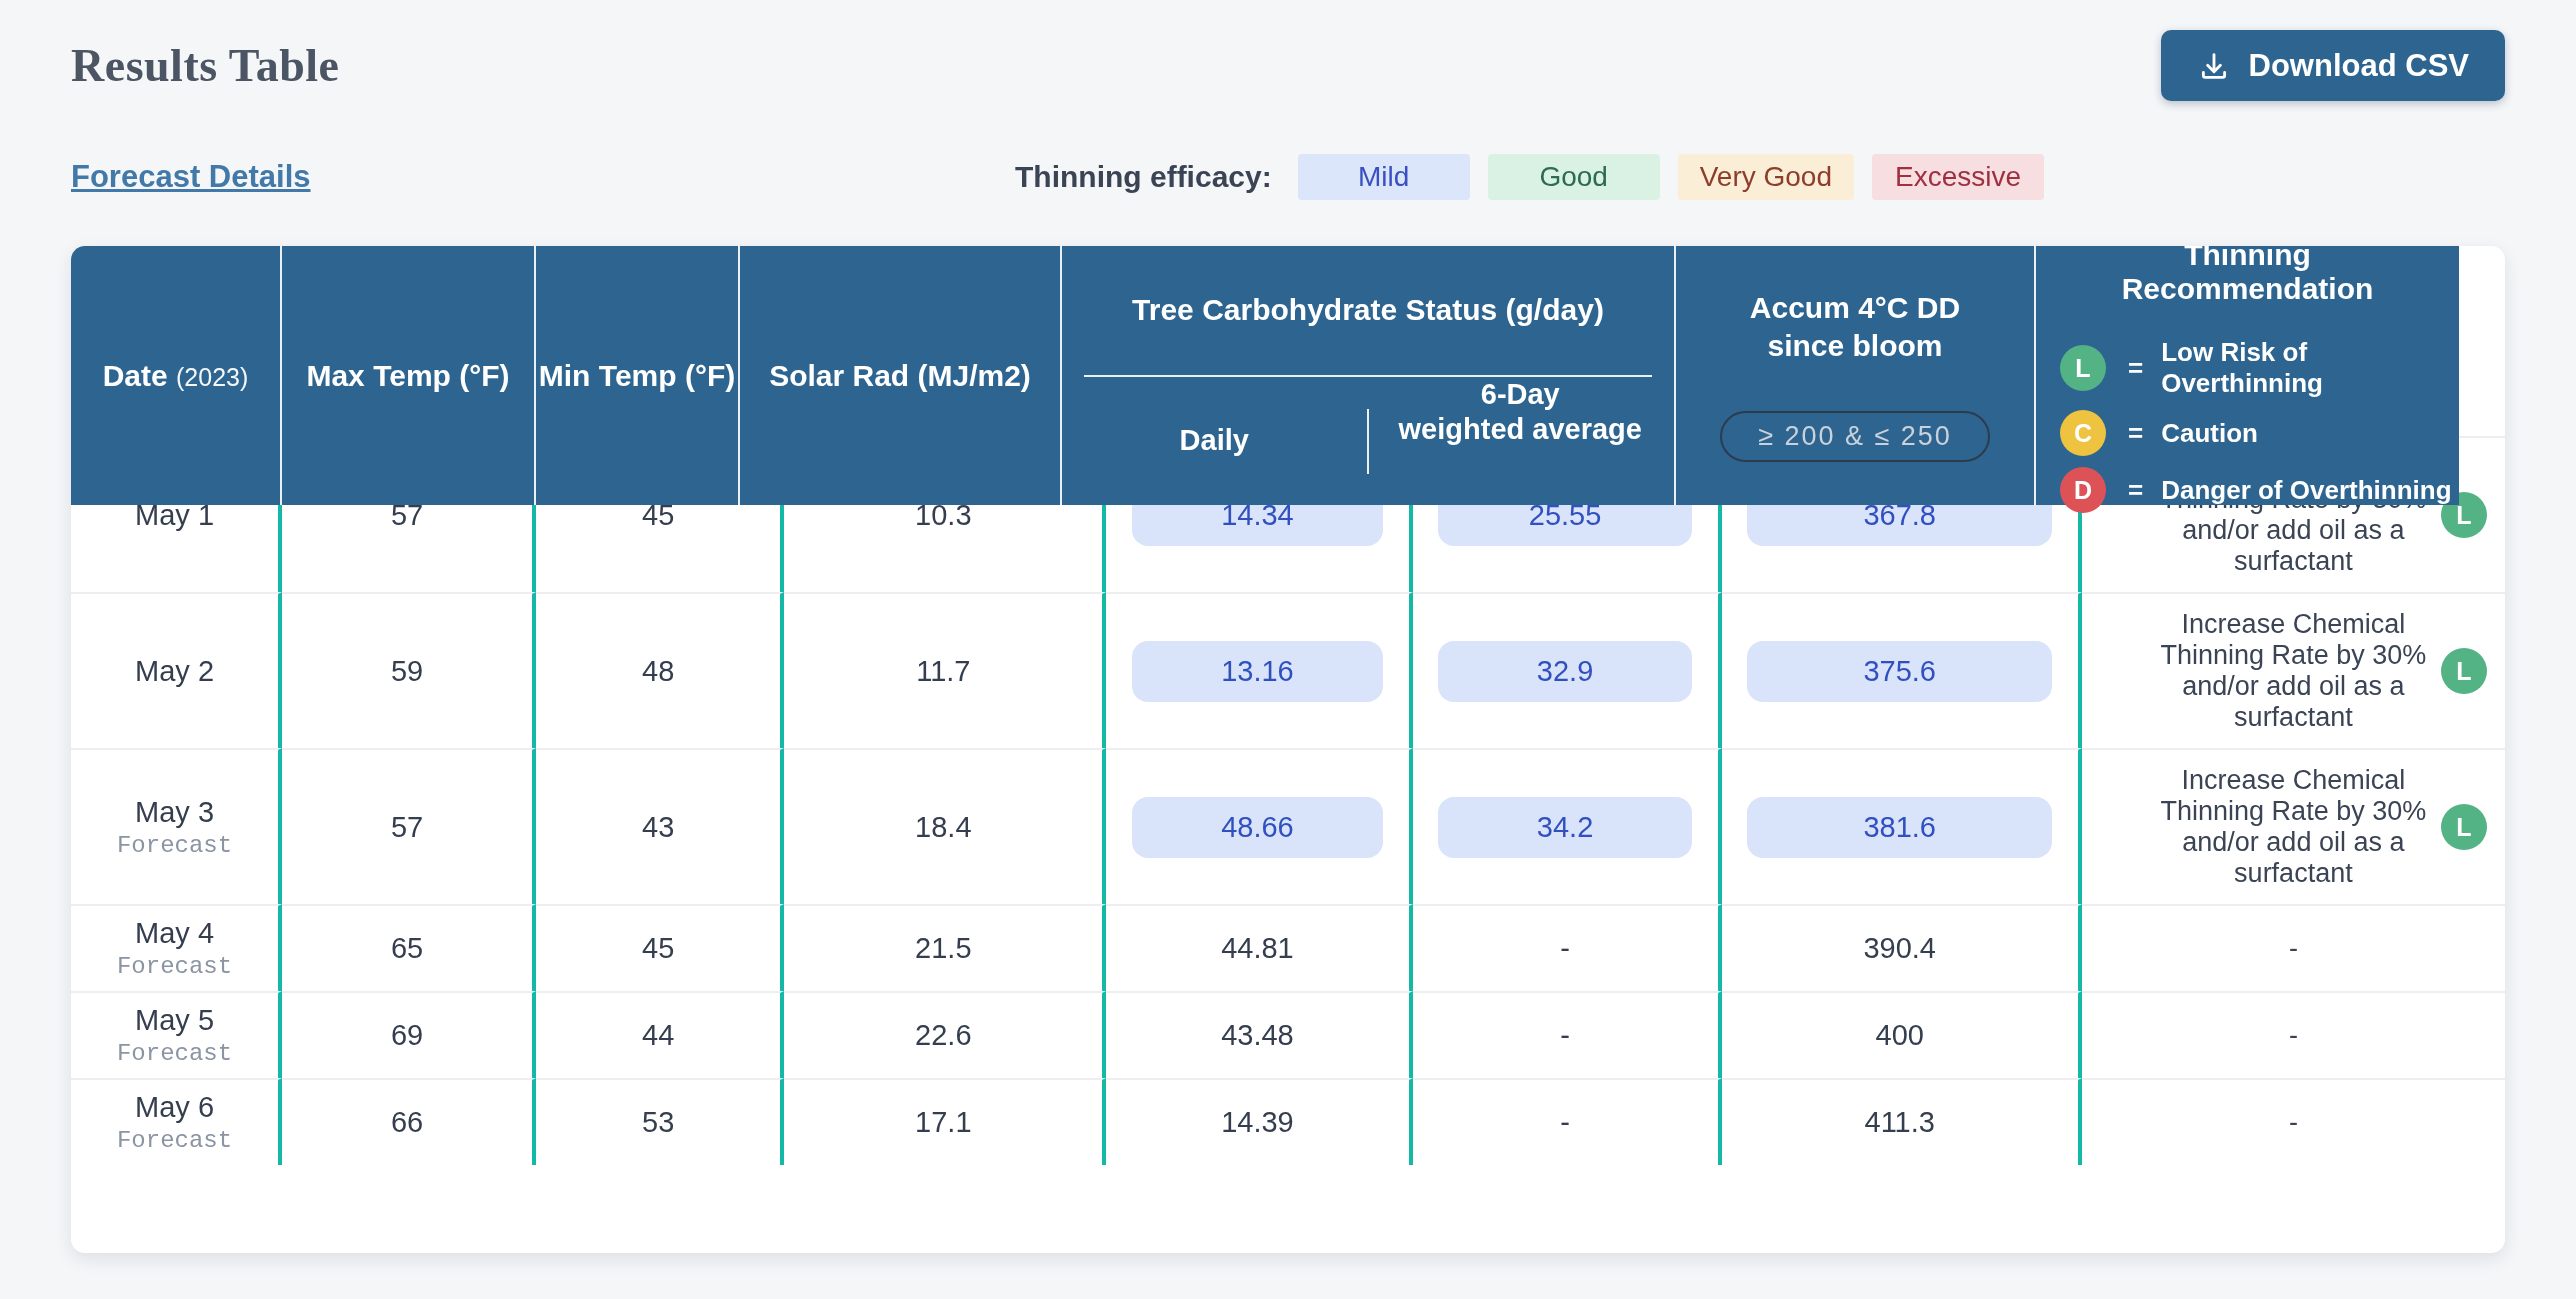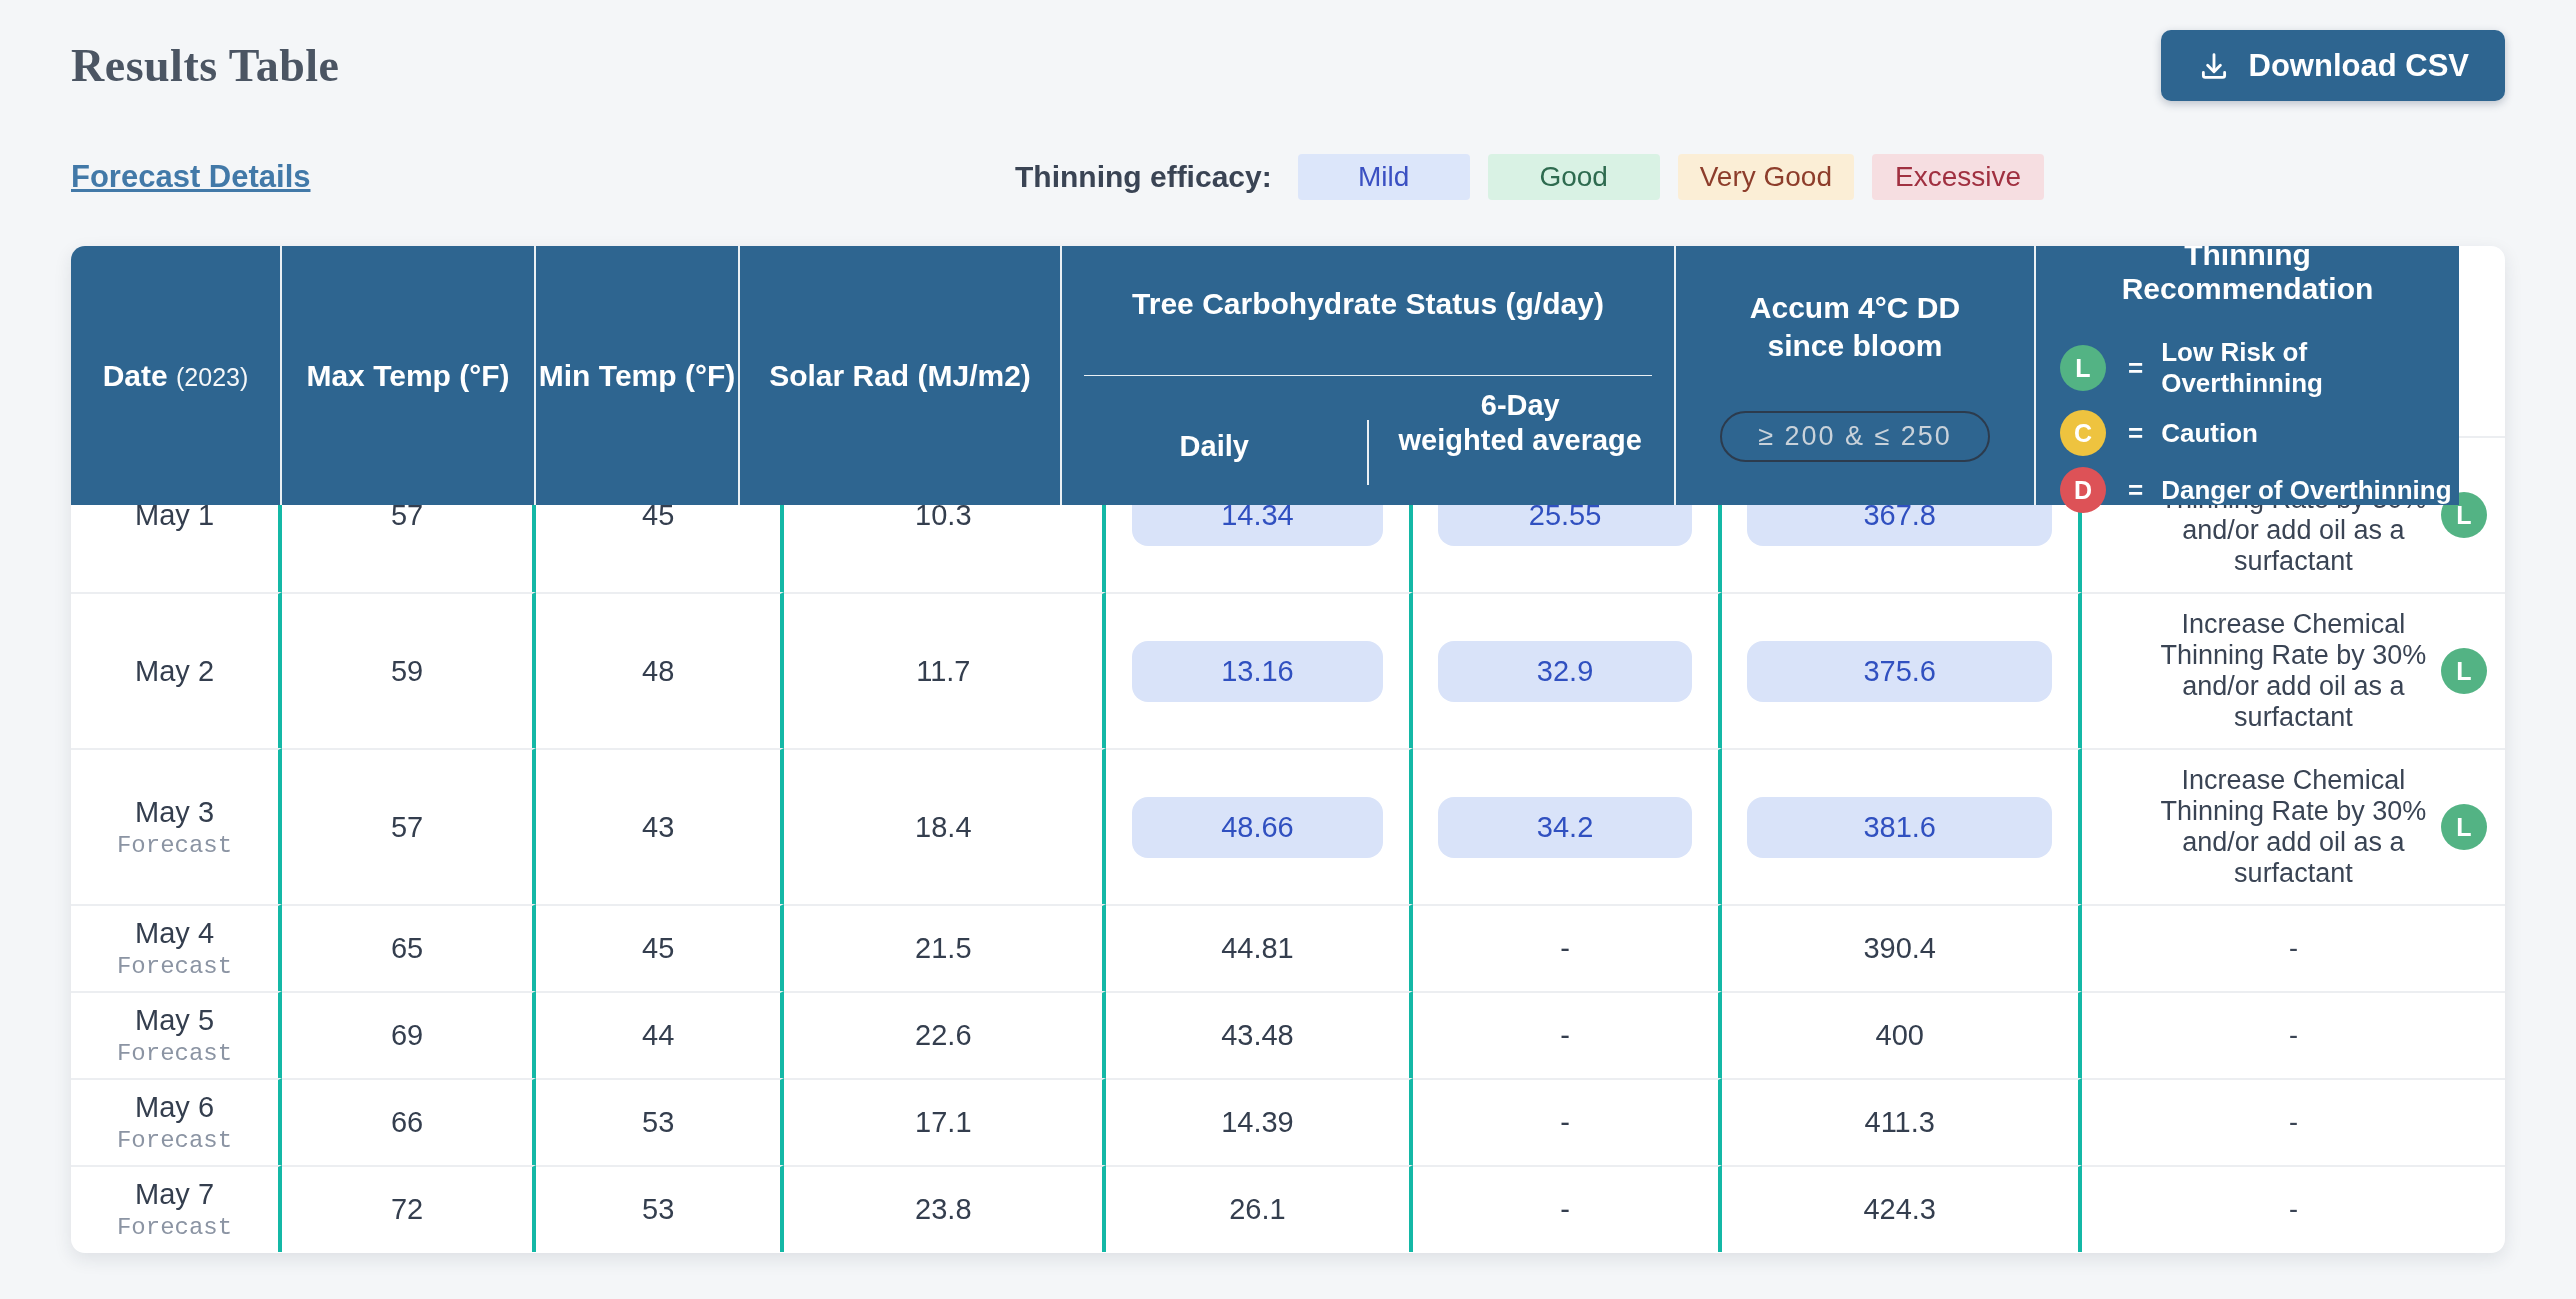--- a/index.html
+++ b/index.html
@@ -79,21 +79,21 @@
   }
   .hc {
     position:relative; background:#2e6590; color:#fff; height:259px;
     border-right:2px solid rgba(255,255,255,.9);
     display:flex; flex-direction:column; align-items:center; justify-content:center;
     text-align:center; font-size:30px; font-weight:700;
   }
   .hc:last-child { border-right:none; }
   .hc-date .yr { font-size:25px; font-weight:400; opacity:.95; }
 
-  .hc-carb { padding:0; justify-content:flex-start;gap:12px; }
+  .hc-carb { padding:0; justify-content:flex-start; }
   .carb-top { height:129px; display:flex; align-items:center; justify-content:center; width:100%; }
   .carb-divider { height:2px; background:rgba(255,255,255,.9); width:calc(100% - 44px); }
   .carb-bottom { position:relative; height:129px; display:flex; width:100%; }
   .carb-daily { width:306px; display:flex; align-items:center; justify-content:center; font-size:29px; }
   .carb-avg   { width:309px; display:flex; justify-content:center; font-size:29px; line-height:35px; }
   .carb-vline { position:absolute; left:305px; top:32px; width:2px; height:65px; background:rgba(255,255,255,.9); }
 
   .hc-accum { gap:46px; }
   .hc-accum .accum-title { line-height:38px; }
   .accum-chip {
@@ -253,35 +253,20 @@
     <td>
       <div class="date-main">May 6</div>
       <div class="date-sub">Forecast</div>
     </td>
     <td><span class="v-max">66</span></td>
     <td><span class="v-min">53</span></td>
     <td><span class="v-solar">17.1</span></td>
     <td><span class="v-daily">14.39</span></td>
     <td><span class="v-avg">-</span></td>
     <td><span class="v-dd">411.3</span></td>
-    <td class="td-rec">
-      <div class="rec-text">-</div>
-    </td>
-  </tr>
-          <tr class="short">
-    <td>
-      <div class="date-main">May 7</div>
-      <div class="date-sub">Forecast</div>
-    </td>
-    <td><span class="v-max">72</span></td>
-    <td><span class="v-min">53</span></td>
-    <td><span class="v-solar">23.8</span></td>
-    <td><span class="v-daily">26.1</span></td>
-    <td><span class="v-avg">-</span></td>
-    <td><span class="v-dd">424.3</span></td>
     <td class="td-rec">
       <div class="rec-text">-</div>
     </td>
   </tr>
         </tbody>
     </table>
 
     <div class="thead-overlay">
       <div class="hc hc-date" style="width:211px">
         <div><span>Date</span> <span class="yr">(2023)</span></div>

